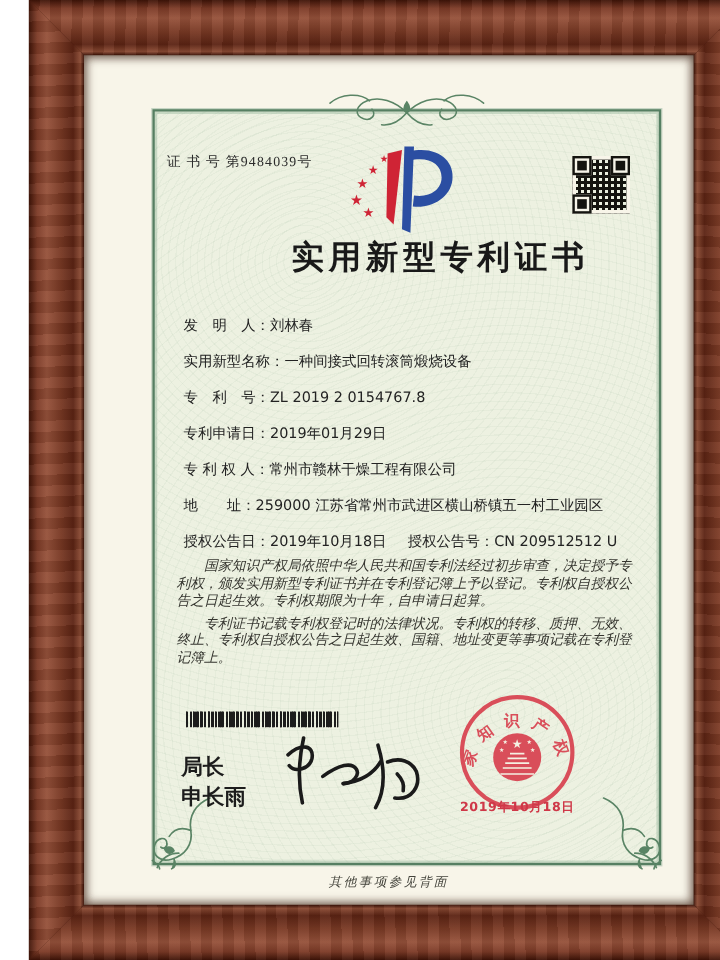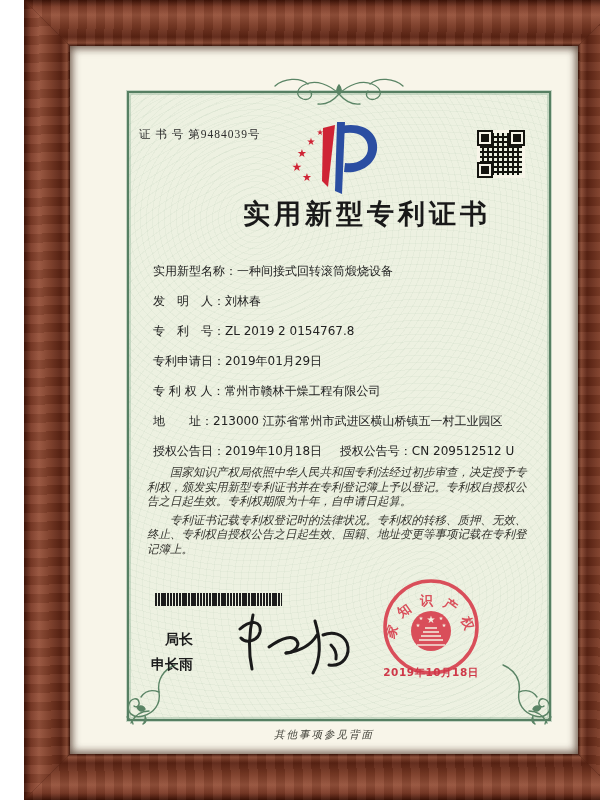--- a/index.html
+++ b/index.html
@@ -73,22 +73,22 @@
     font-family:"Liberation Serif",serif;font-style:italic;
     font-size:11.5px;line-height:14.5px;color:#35352f;}
   .body-text p{margin:0 0 4px 0;text-indent:2em;}
 
   
   .barcode{position:absolute;left:26px;top:500px;width:127px;height:13px;
     background:
       repeating-linear-gradient(90deg,#1c1c1c 0 2px,transparent 2px 3px),
       repeating-linear-gradient(90deg,#1c1c1c 0 1px,transparent 1px 6px),
       repeating-linear-gradient(90deg,transparent 0 8px,#1c1c1c 8px 10px);}
-  .director{position:absolute;left:22px;top:534px;font-size:14px;line-height:25px;
-    font-weight:700;color:#1c1c1c;text-align:right;}
+  .director{position:absolute;left:22px;top:534px;font-size:18px;line-height:25px;
+    font-weight:700;color:#1c1c1c;}
   .signature{position:absolute;left:102px;top:514px;color:#1a1a1a;}
   .seal{position:absolute;left:250px;top:482px;}
   .seal-date{position:absolute;left:238px;top:573px;width:128px;text-align:center;
     font-size:10.5px;font-weight:700;color:#cf3848;letter-spacing:.5px;}
   .page-info{position:absolute;left:0;top:604px;width:100%;text-align:center;
     font-size:10px;color:#3a3a34;font-family:"Liberation Serif",serif;}
   .reverse-note{position:absolute;left:0;top:682px;width:100%;text-align:center;
     font-size:10.5px;color:#44443c;font-family:Liberation Sans, sans-serif;font-style:italic;letter-spacing:2px;}
 </style>
 </head>
@@ -153,36 +153,36 @@
       <div class="qr">
         <div class="finder f1"></div>
         <div class="finder f2"></div>
         <div class="finder f3"></div>
       </div>
 
       <div class="title">实用新型专利证书</div>
 
       <div class="fields">
         <div class="field-row">
+          <span class="lab">发　明　人：</span><span>刘林春</span>
+        </div>
+        <div class="field-row">
           <span class="lab">实用新型名称：</span><span>一种间接式回转滚筒煅烧设备</span>
         </div>
         <div class="field-row">
-          <span class="lab">发　明　人：</span><span>刘林春</span>
-        </div>
-        <div class="field-row">
           <span class="lab">专　利　号：</span><span>ZL 2019 2 0154767.8</span>
         </div>
         <div class="field-row">
           <span class="lab">专利申请日：</span><span>2019年01月29日</span>
         </div>
         <div class="field-row">
           <span class="lab">专 利 权 人：</span><span>常州市赣林干燥工程有限公司</span>
         </div>
         <div class="field-row">
-          <span class="lab">地　　址：</span><span>213000 江苏省常州市武进区横山桥镇五一村工业园区</span>
+          <span class="lab">地　　址：</span><span>259000 江苏省常州市武进区横山桥镇五一村工业园区</span>
         </div>
         <div class="field-row">
           <span class="pair1"><span class="lab">授权公告日：</span><span>2019年10月18日</span></span>
           <span><span class="lab">授权公告号：</span><span>CN 209512512 U</span></span>
         </div>
       </div>
 
       <div class="body-text">
         <p>国家知识产权局依照中华人民共和国专利法经过初步审查，决定授予专利权，颁发实用新型专利证书并在专利登记簿上予以登记。专利权自授权公告之日起生效。专利权期限为十年，自申请日起算。</p>
         <p>专利证书记载专利权登记时的法律状况。专利权的转移、质押、无效、终止、专利权自授权公告之日起生效、国籍、地址变更等事项记载在专利登记簿上。</p>

